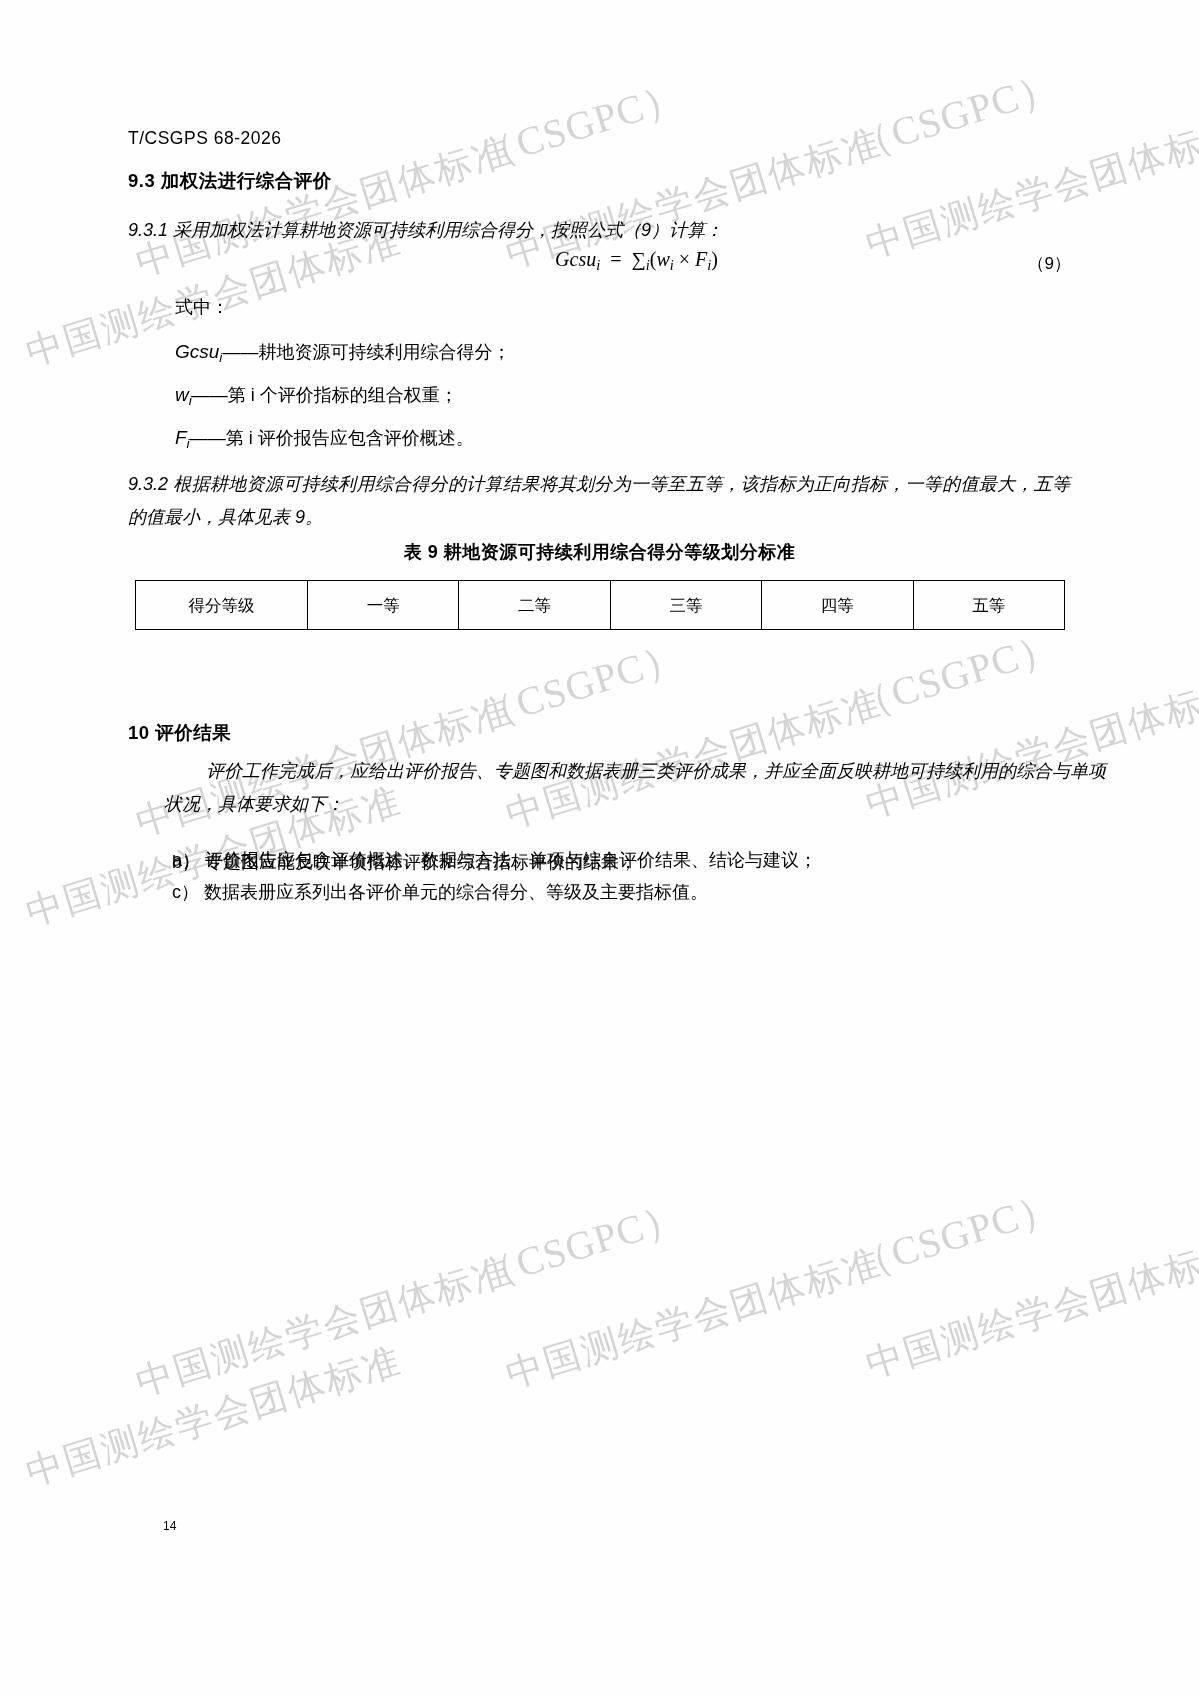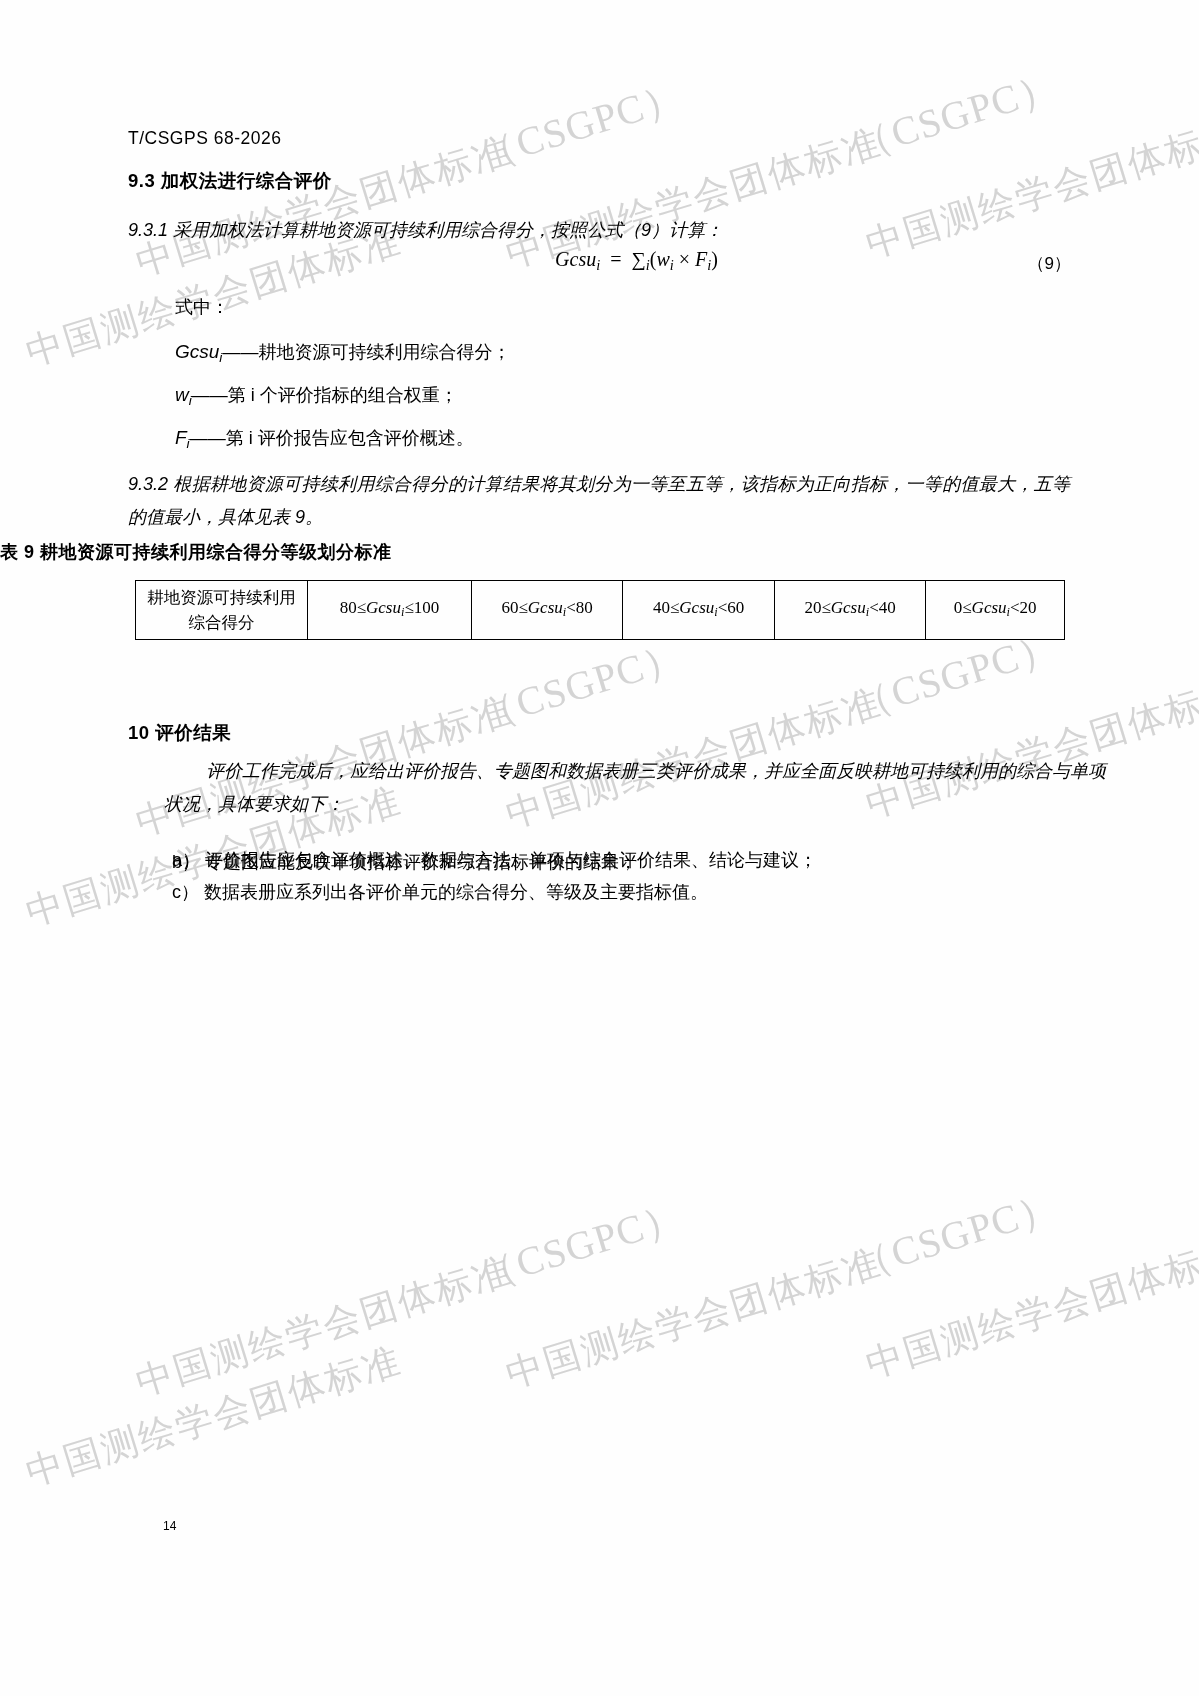--- a/index.html
+++ b/index.html
@@ -103,21 +103,21 @@
   }
   .sub {
     font-size: 0.72em;
     vertical-align: -0.28em;
     font-style: italic;
   }
   .tbl-cap {
     position: absolute;
     left: 0;
     width: 1199px;
-    text-align: left;
+    text-align: center;
     font-family: "Liberation Sans", sans-serif;
     font-weight: bold;
     font-size: 18px;
     letter-spacing: .5px;
   }
   table.grade {
     position: absolute;
     left: 135px;
     top: 580px;
     border-collapse: collapse;
@@ -208,27 +208,27 @@
     <div class="defline" style="top:426px;">
       <span class="sym">F<span class="sub">i</span></span><span>——第 i 评价报告应包含评价概述。</span>
     </div>
 
     <div class="para" style="left:128px; top:468px; width:942px; text-indent:0;">9.3.2  根据耕地资源可持续利用综合得分的计算结果将其划分为一等至五等，该指标为正向指标，一等的值最大，五等的值最小，具体见表 9。</div>
 
     <div class="tbl-cap" style="top:540px;">表 9  耕地资源可持续利用综合得分等级划分标准</div>
 
     <table class="grade">
       <tbody>
-      <tr>
-        <td class="rowlabel">耕地资源可持续利用综合得分</td>
-        <td class="range">80≤<i>Gcsu</i><span class="sub">i</span>≤100</td>
-        <td class="range">60≤<i>Gcsu</i><span class="sub">i</span>&lt;80</td>
-        <td class="range">40≤<i>Gcsu</i><span class="sub">i</span>&lt;60</td>
-        <td class="range">20≤<i>Gcsu</i><span class="sub">i</span>&lt;40</td>
-        <td class="range">0≤<i>Gcsu</i><span class="sub">i</span>&lt;20</td>
+          <tr>
+        <td class="head rowlabel">得分等级</td>
+        <td class="head">一等</td>
+        <td class="head">二等</td>
+        <td class="head">三等</td>
+        <td class="head">四等</td>
+        <td class="head">五等</td>
       </tr>
     </tbody>
       </table>
 
     <div class="sec-title" style="top:700px;margin-top:20px;">10    评价结果</div>
 
     <div class="para" style="left:128px; top:755px; width:942px; text-indent:42px;margin-left:36px;">评价工作完成后，应给出评价报告、专题图和数据表册三类评价成果，并应全面反映耕地可持续利用的综合与单项状况，具体要求如下：</div>
 
     <div class="listitem" style="left:172px; top:848px;">a）  评价报告应包含评价概述、数据与方法、单项与综合评价结果、结论与建议；</div>
     <div class="listitem" style="left:172px; top:850px;">b）  专题图应能反映单项指标评价和综合指标评价的结果；</div>

